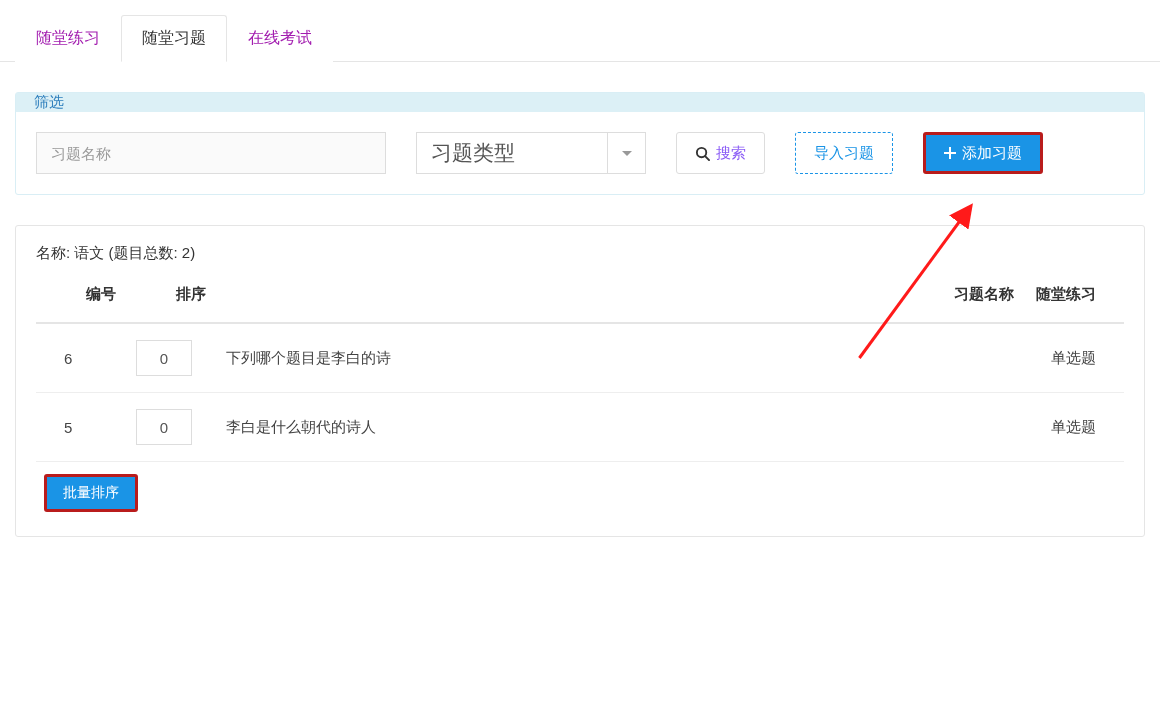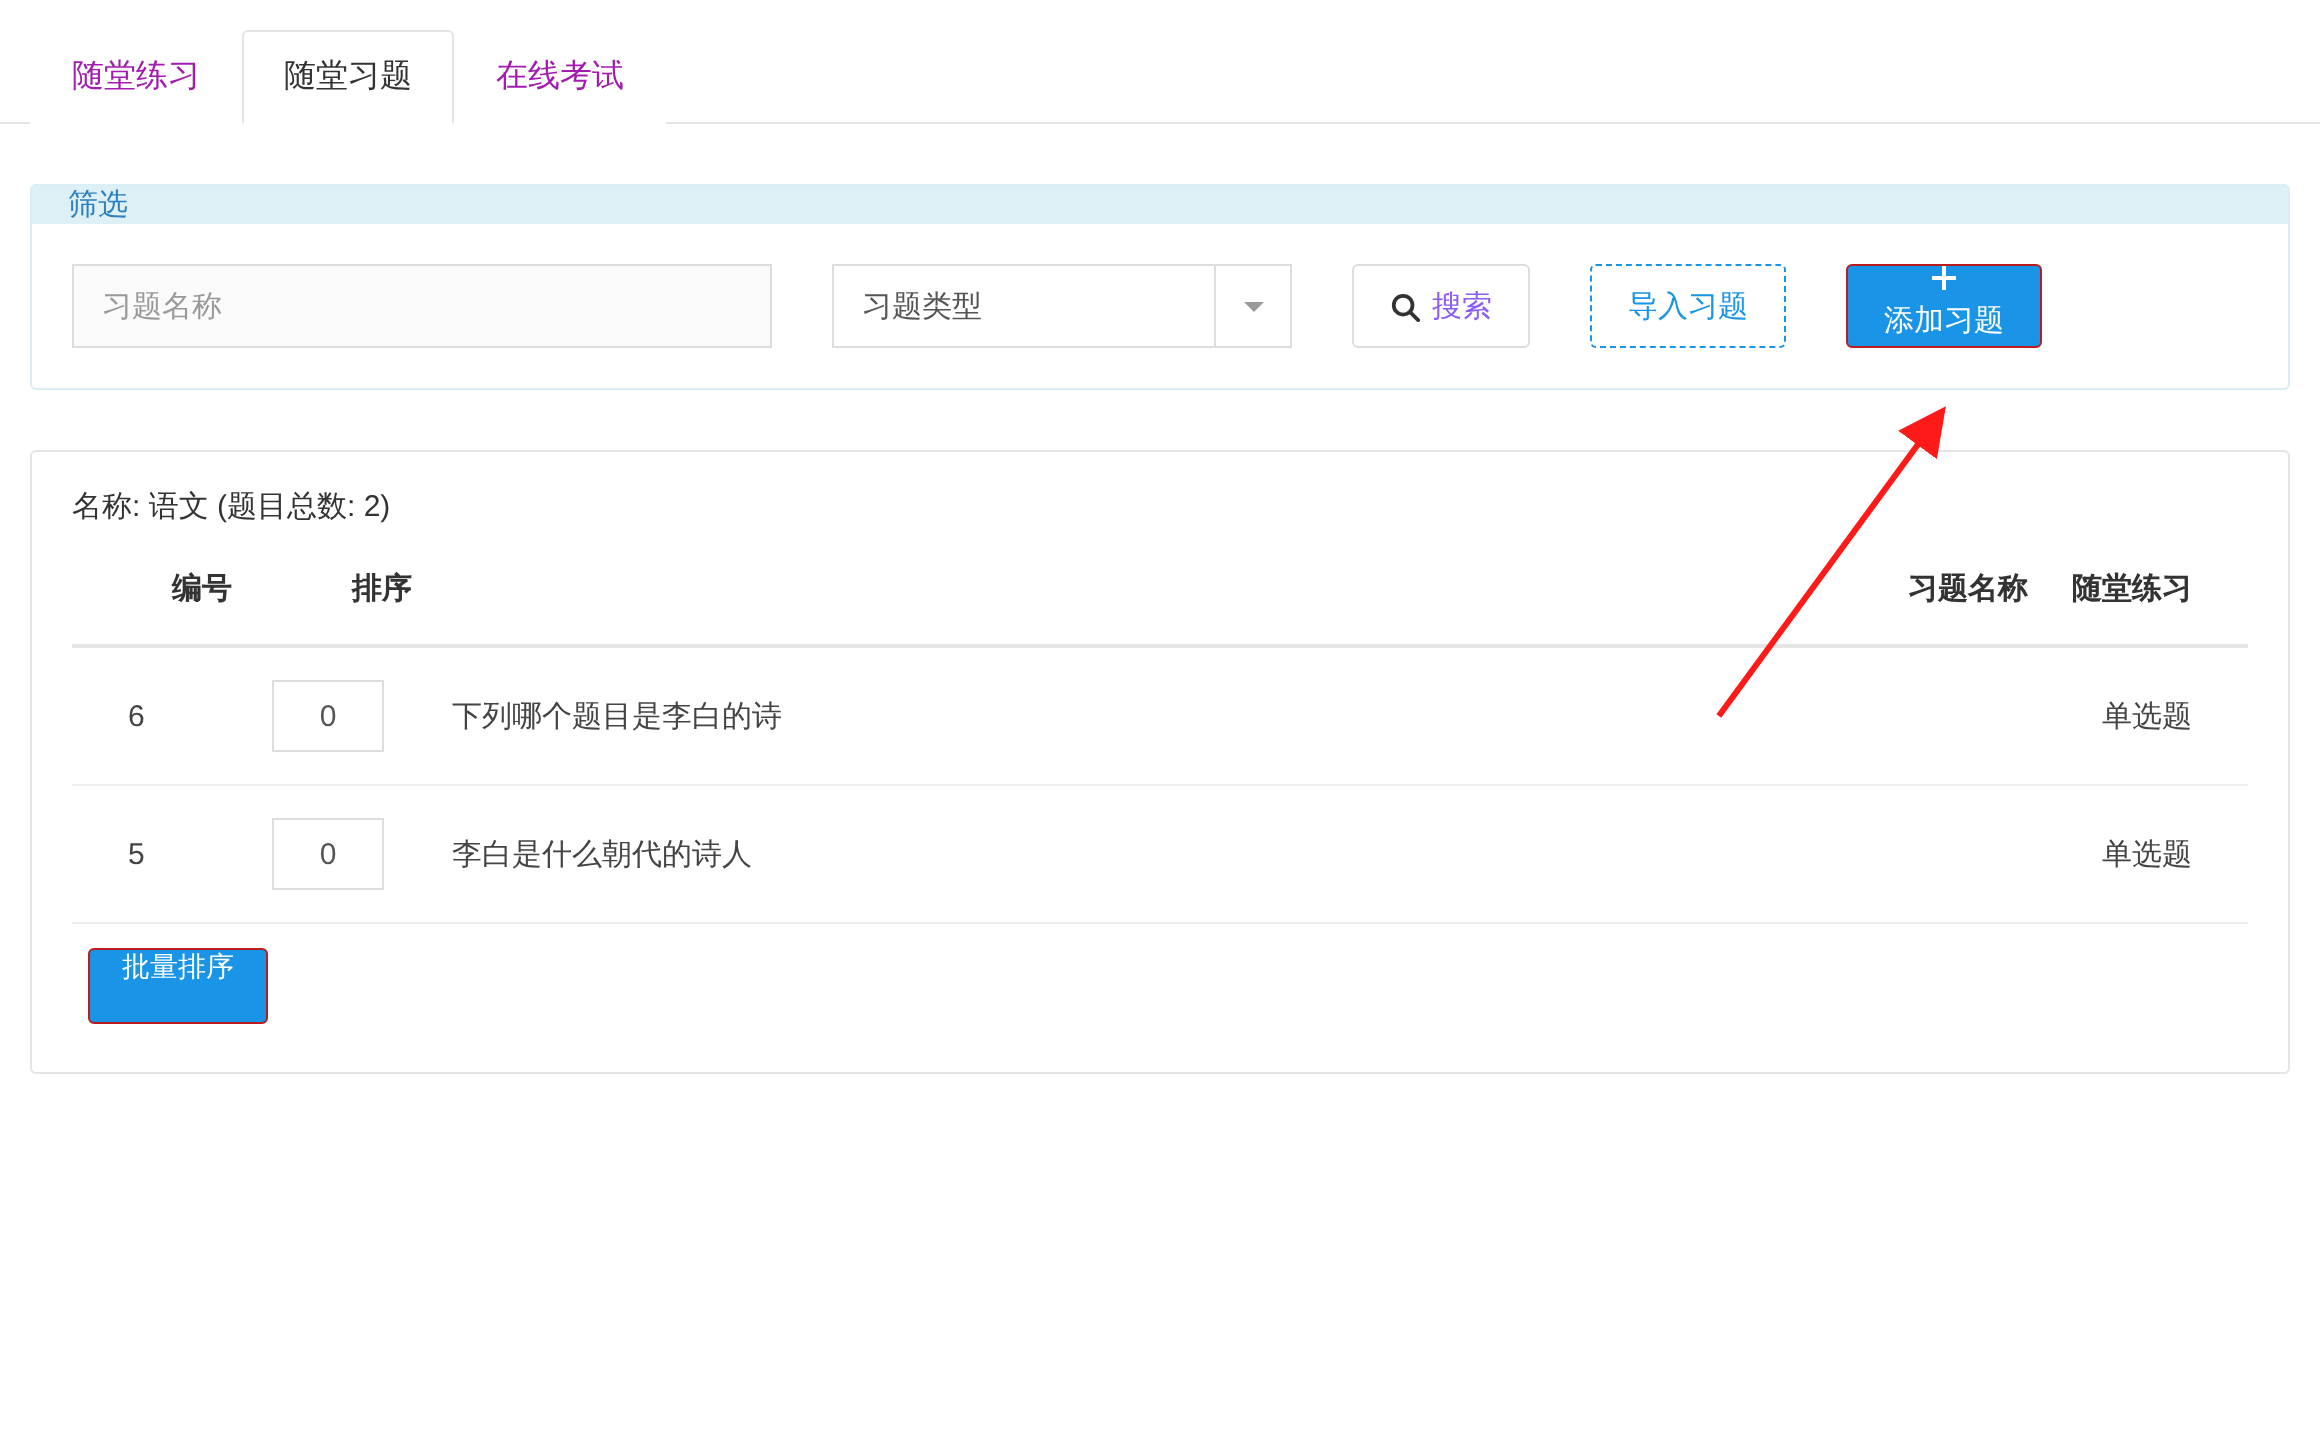--- a/index.html
+++ b/index.html
@@ -67,21 +67,21 @@
       height: 42px;
       border: 1px solid #ddd;
       background: #fff;
     }
     .select-display {
       flex: 1;
       display: flex;
       align-items: center;
       padding: 0 14px;
       color: #555;
-      font-size: 15px;
+      font-size: 21px;
     }
     .select-caret {
       width: 38px;
       border-left: 1px solid #ddd;
       display: flex;
       align-items: center;
       justify-content: center;
       color: #999;
     }
     .caret-down {
@@ -106,22 +106,21 @@
       border: 1px solid #ddd;
       color: #8b5cf6;
     }
     .btn-dashed {
       border: 1px dashed #1a94e6;
       color: #1a94e6;
     }
     .btn-primary {
       background: #1a94e6;
       color: #fff;
-      border: 1px solid #b91c1c;
-      flex-direction: column;
+      border: 3px solid #b91c1c;
     }
     .btn-small {
       height: 38px;
       padding: 0 16px;
       font-size: 14px;
     }
     .icon { display: inline-flex; }
     .content-panel {
       margin: 0 15px;
       border: 1px solid #e5e5e5;

